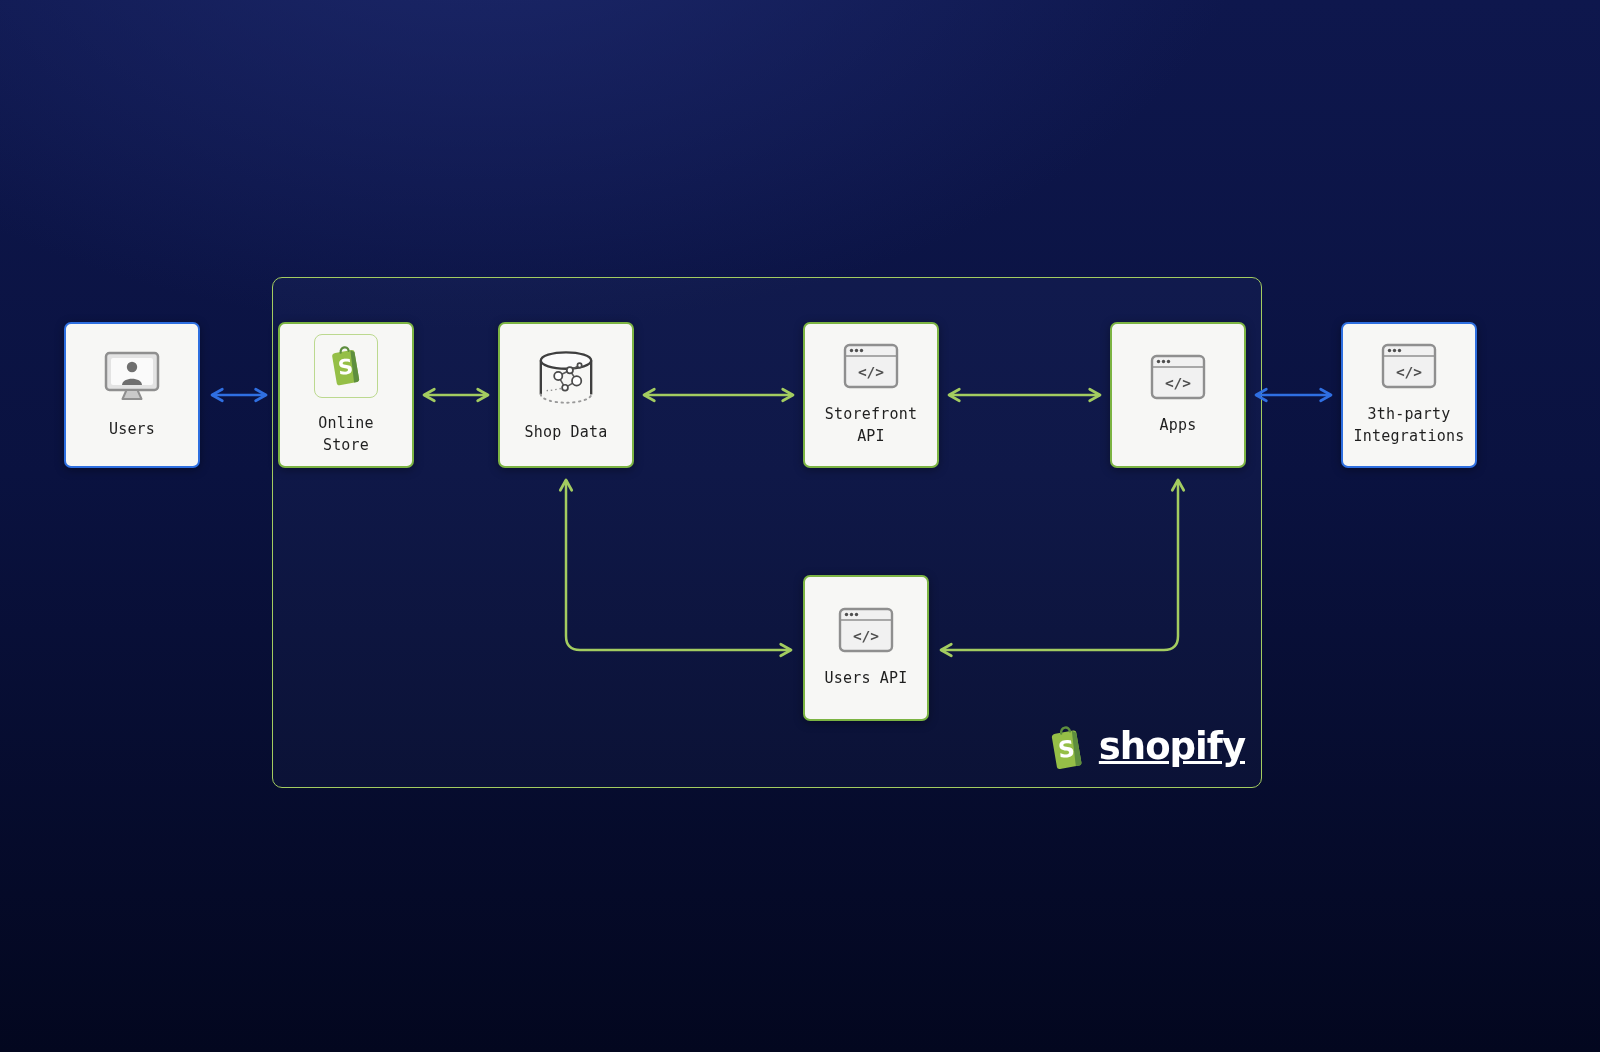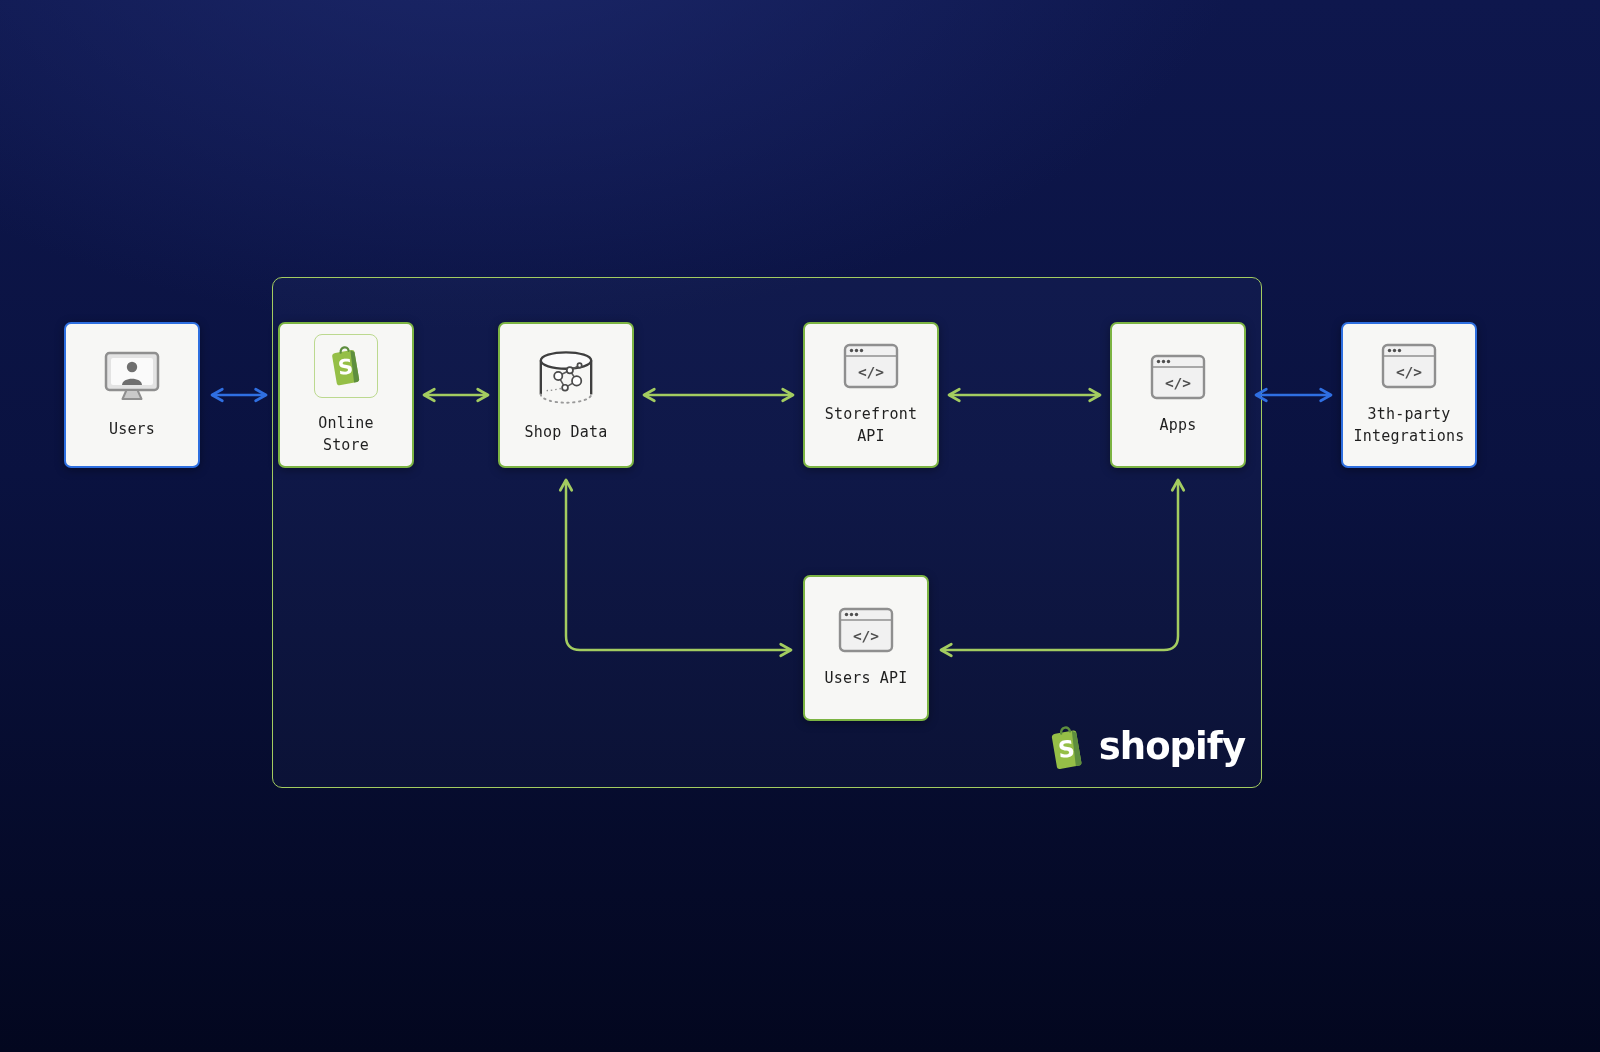--- a/index.html
+++ b/index.html
@@ -52,21 +52,21 @@
     display:flex;align-items:center;justify-content:center;box-sizing:border-box;
   }
   
   .logo{
     position:absolute;right:16px;bottom:10px;height:58px;
     display:flex;align-items:center;gap:9px;
   }
   .wordmark{
     font-family:"DejaVu Sans", sans-serif;
     font-weight:700;font-size:37px;color:#ffffff;
-    letter-spacing:-1px;line-height:1;padding-bottom:4px;
+    letter-spacing:-1px;line-height:1;padding-bottom:4px;text-decoration:underline;
   }
 </style>
 </head>
 <body>
 
 <div class="stage">
 
   <div class="shopify-container">
     <div class="logo">
       <span class="icon-wrap">

